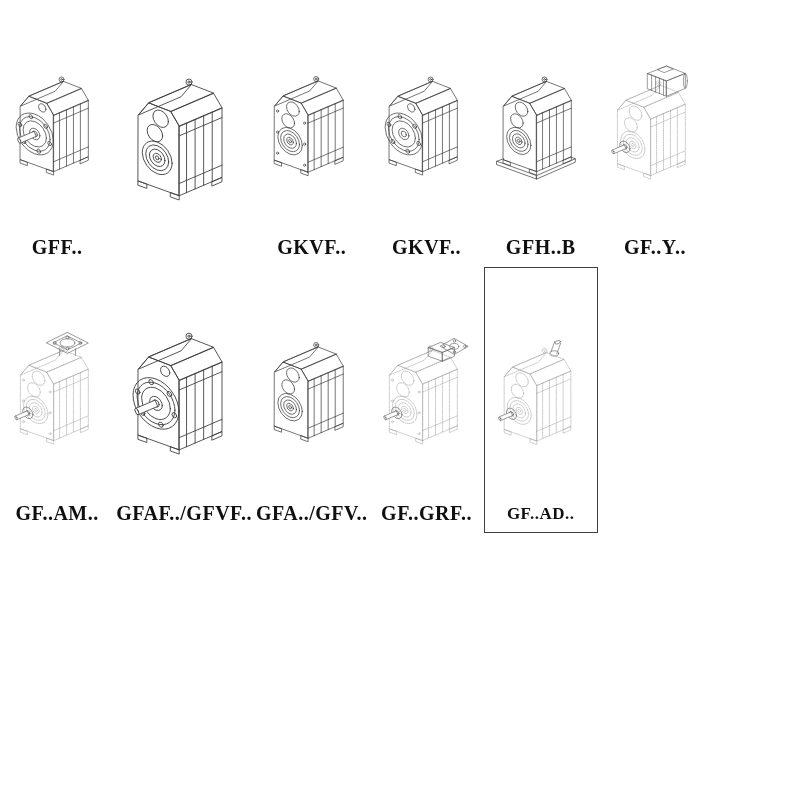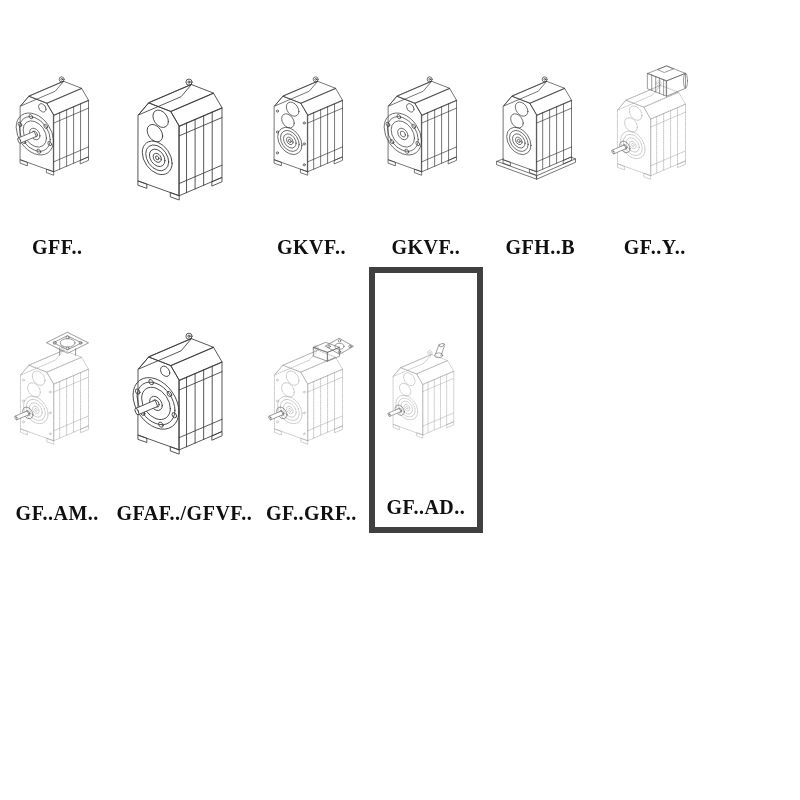--- a/index.html
+++ b/index.html
@@ -11,21 +11,21 @@
   .cell { display:flex; flex-direction:column; align-items:center;
           justify-content:flex-end; padding:4px 2px 8px 2px; }
   .drawing { flex:1; width:100%; display:flex; align-items:center; justify-content:center; }
   .gbx { width:90%; height:95%; fill:none; stroke:#3a3a3a; stroke-width:1.4;
          stroke-linejoin:round; stroke-linecap:round; }
   .dash { stroke:#9c9c9c; stroke-width:1.1; stroke-dasharray:2.6 2.2; }
   .acc  { stroke:#5f5f5f; stroke-width:1.25; stroke-dasharray:none; }
   .label { font-weight:bold; font-size:20px; letter-spacing:.5px; color:#101010;
            padding-top:2px; white-space:nowrap; }
   .cell:nth-child(11) .label, .cell:nth-child(12) .label { font-size:17px; }
-  .boxed { border:6px solid #404040; }
+  .boxed { border:1px solid #404040; }
   .defs-holder { position:absolute; width:0; height:0; }
 </style>
 </head>
 <body>
 
 <svg class="defs-holder" aria-hidden="true">
   <defs>
     <g id="sym-housing">
       <polygon points="25,202 92,226 92,112 78,88 42,74 25,94"></polygon>
       <polygon points="92,226 162,196 162,82 92,112"></polygon>
@@ -241,20 +241,29 @@
     <div class="drawing">
       <svg class="gbx" viewBox="0 0 200 240">
         <use href="#sym-housing"></use>
           <use href="#sym-flange"></use>
           <use href="#sym-shaftout"></use>
       </svg>
     </div>
     <figcaption class="label">GFAF../GFVF..</figcaption>
   </figure>
 
+  <figure class="cell">
+    <div class="drawing">
+      <svg class="gbx" viewBox="0 0 200 240">
+        <use href="#sym-housing"></use>
+          <use href="#sym-hollow"></use>
+      </svg>
+    </div>
+    <figcaption class="label">GFA../GFV..</figcaption>
+  </figure>
 
   <figure class="cell">
     <div class="drawing">
       <svg class="gbx" viewBox="0 0 200 240">
         <g class="dash" transform="translate(0,6)">
           <use href="#sym-housing"></use>
             <use href="#sym-hollow"></use>
             <use href="#sym-facebolts"></use>
         </g>
         <g class="acc">

